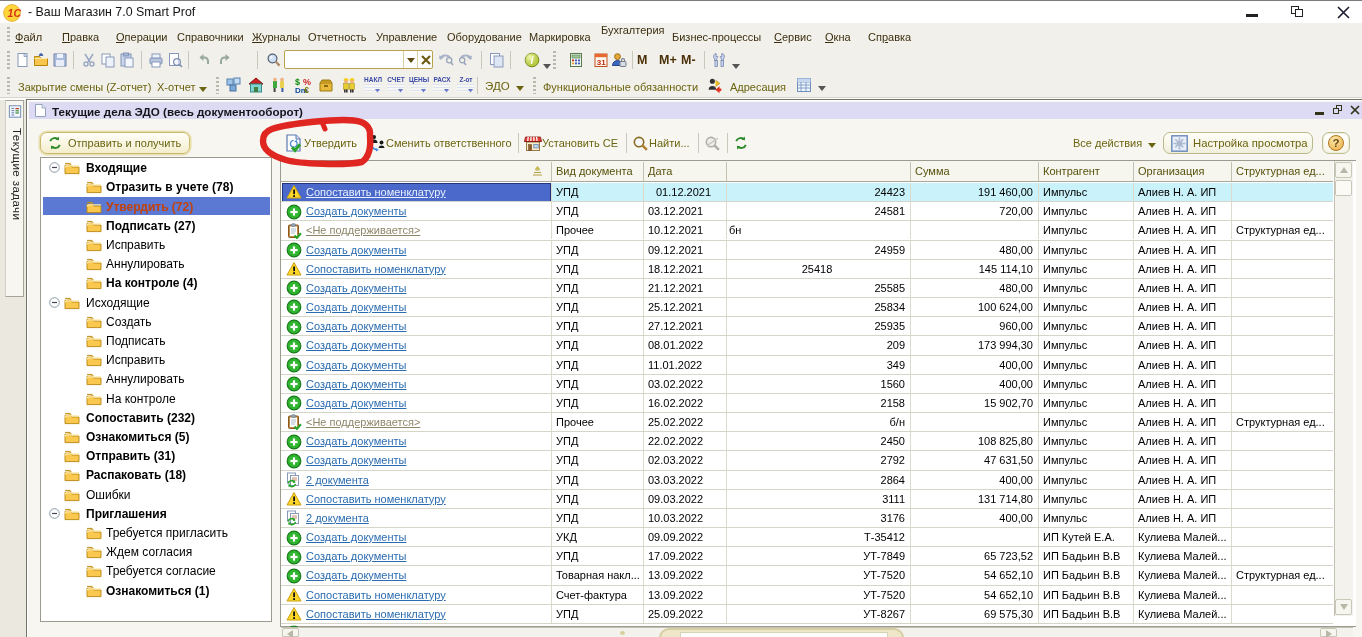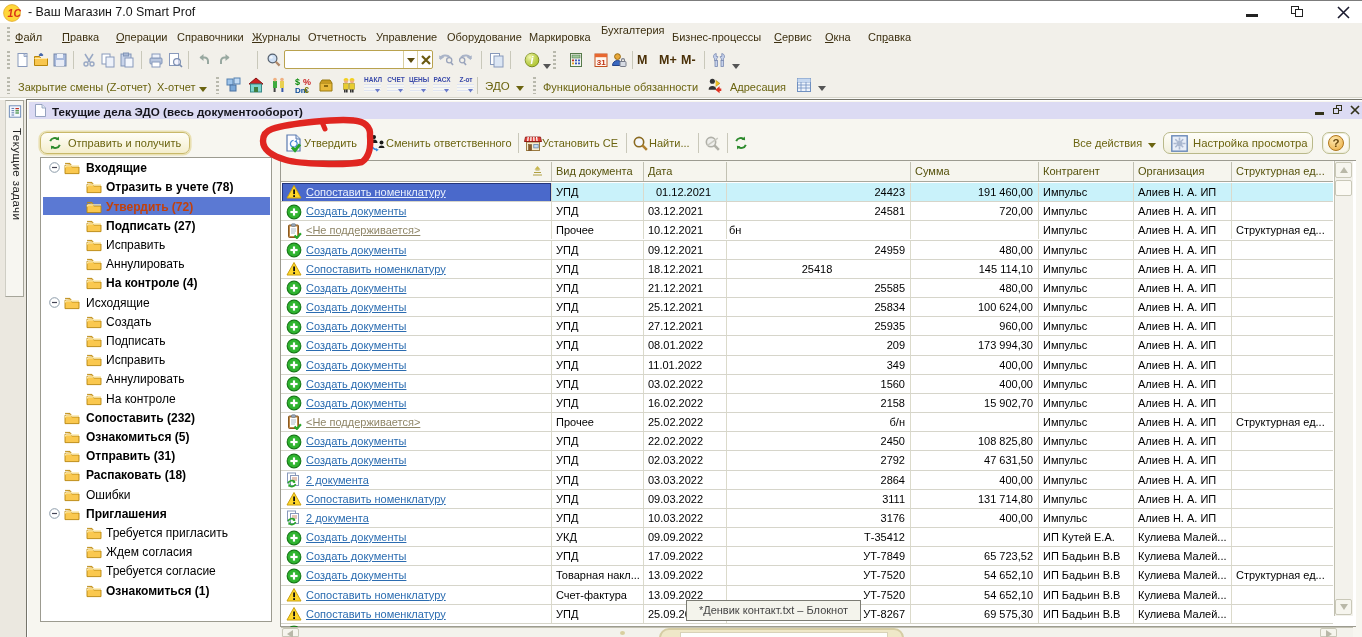--- a/index.html
+++ b/index.html
@@ -1055,20 +1055,19 @@
     </svg>
 <div class="abs" style="left:281px;top:627px;width:1072px;height:10px;background:#f3f2ec;border-top:1px solid #c2c1b2;"></div>
 <div class="abs" style="left:282px;top:628px;width:17px;height:9px;background:#f6f5ee;border:1px solid #c9c8b8;border-radius:2px 2px 0 0;"></div>
 <svg class="abs" style="left:287px;top:630px" width="6" height="8" viewBox="0 0 6 8">
       <path d="M0,4 L6,0 V8 z" fill="#b9b8a8"></path>
     </svg>
 <div class="abs" style="left:1320px;top:628px;width:17px;height:9px;background:#f6f5ee;border:1px solid #c9c8b8;border-radius:2px 2px 0 0;"></div>
 <svg class="abs" style="left:1326px;top:630px" width="6" height="8" viewBox="0 0 6 8">
       <path d="M6,4 L0,0 V8 z" fill="#b9b8a8"></path>
     </svg>
-<div class="abs" style="left:686px;top:600px;width:175px;height:21px;background:#f4f4ec;border:1px solid #7c7c74;font-size:11px;color:#454545;line-height:19px;text-align:center;z-index:50;">*Денвик контакт.txt – Блокнот</div>
 <div class="abs" style="left:659px;top:628px;width:245px;height:12px;background:#efe8c8;border:2px solid #d6cda4;border-radius:10px 10px 0 0;z-index:51;"></div>
 <div class="abs" style="left:680px;top:632px;width:208px;height:8px;background:#fefefc;border:1px solid #d8d2b8;z-index:52;"></div>
 <div class="abs" style="left:620px;top:631px;width:5px;height:4px;background:#d8cf9f;border-radius:50%;z-index:51;"></div>
 <svg class="abs" style="left:250px;top:108px;z-index:60;" width="140" height="70" viewBox="0 0 140 70">
 <path d="M22,21 C40,15 88,10.5 104,12.5 C114,13.5 121,18 120,28 C121,39 119,49 112,54 C95,57.5 50,56 36,52 C24,48.5 13,43 13,33 C13,26.5 16,23 22,21 Z" fill="none" stroke="#e02621" stroke-width="6.4" stroke-linejoin="round" stroke-linecap="round"></path>
 <path d="M72,14 l3,7" stroke="#e02621" stroke-width="5" stroke-linecap="round"></path>
 </svg>
 </div>
 </body></html>

